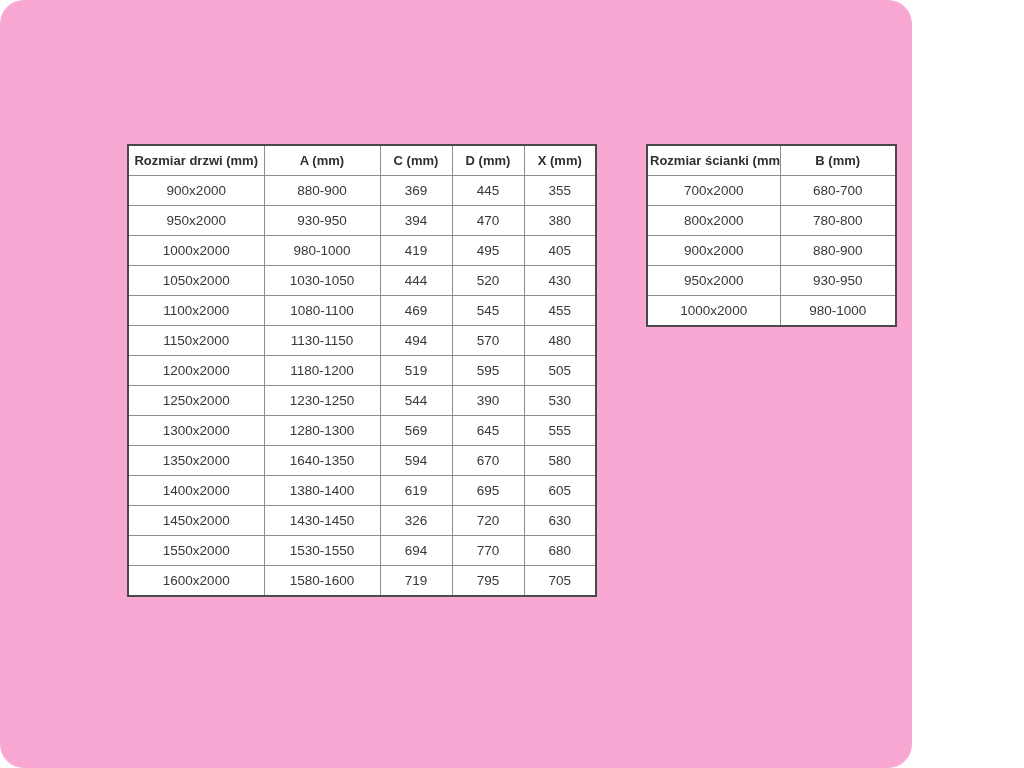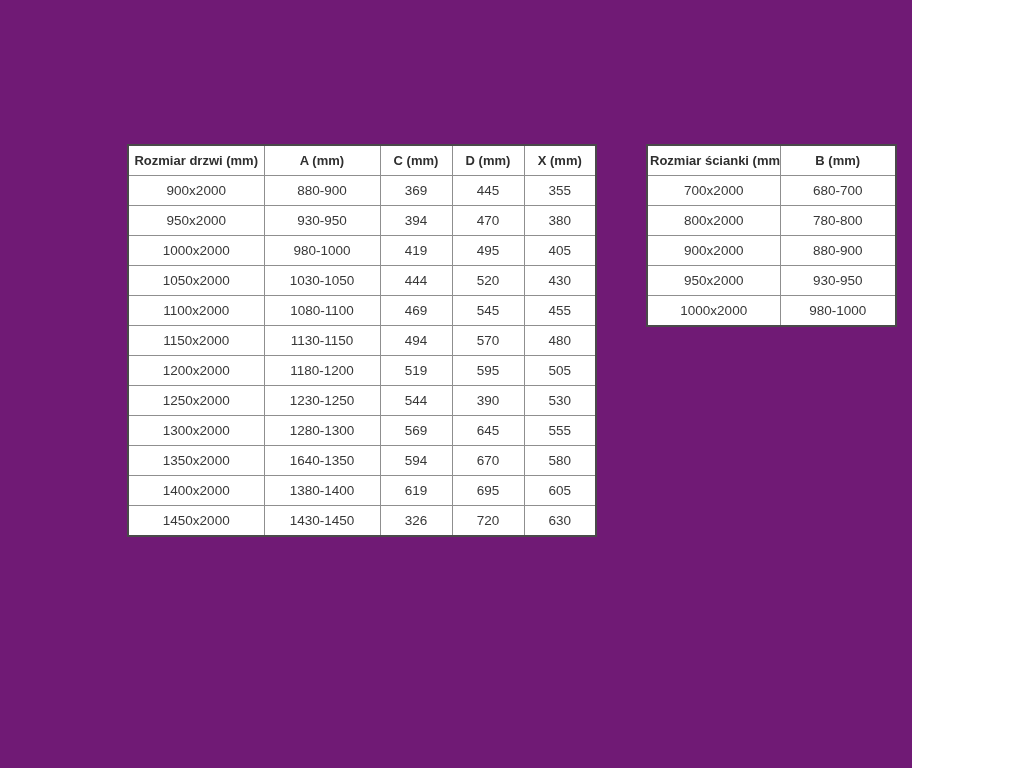--- a/index.html
+++ b/index.html
@@ -8,21 +8,22 @@
     background: #ffffff;
     width: 1024px;
     height: 768px;
     overflow: hidden;
     font-family: "Liberation Sans", sans-serif;
   }
   .canvas {
     position: relative;
     width: 912px;
     height: 768px;
-    background: #701a75;
+    background: #f9a8d4;
+    border-radius: 24px;
   }
   table.size-table {
     position: absolute;
     border-collapse: collapse;
     table-layout: fixed;
     color: #333333;
     background: #ffffff;
     border: 2px solid #4a4a4a;
   }
   table.size-table th,
@@ -163,20 +164,34 @@
           <td>695</td>
           <td>605</td>
         </tr>
         <tr>
           <td>1450x2000</td>
           <td>1430-1450</td>
           <td>326</td>
           <td>720</td>
           <td>630</td>
         </tr>
+        <tr>
+          <td>1550x2000</td>
+          <td>1530-1550</td>
+          <td>694</td>
+          <td>770</td>
+          <td>680</td>
+        </tr>
+        <tr>
+          <td>1600x2000</td>
+          <td>1580-1600</td>
+          <td>719</td>
+          <td>795</td>
+          <td>705</td>
+        </tr>
       </tbody>
   </table>
 
   <table id="wall-table" class="size-table">
     <colgroup>
         <col>
         <col>
       </colgroup>
     <thead>
       <tr>

